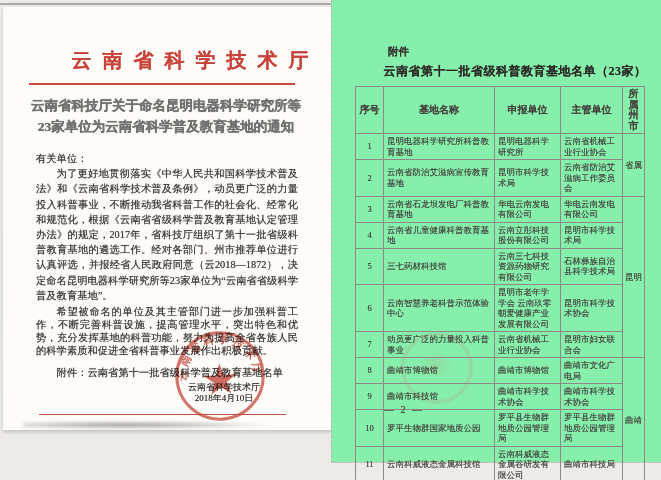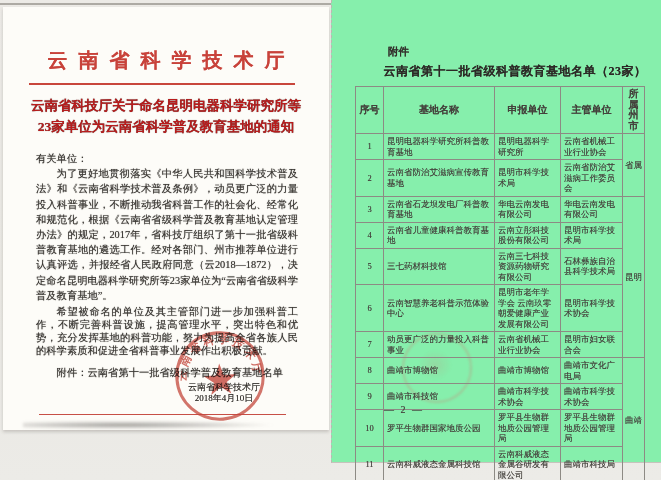--- a/index.html
+++ b/index.html
@@ -5,32 +5,32 @@
   html,body{margin:0;padding:0;}
   body{
     width:661px;height:480px;position:relative;overflow:hidden;
     background:linear-gradient(180deg,#eceae6 0%,#e9e7e2 60%,#ecebe7 100%);
     font-family:"Liberation Serif","DejaVu Serif",serif;
     -webkit-font-smoothing:antialiased;
   }
   .page{position:absolute;background:#fdfcf8;}
   
   #page-left{left:3px;top:7px;width:326px;height:423px;
-    box-shadow:0 2px 3px rgba(90,85,78,.25);}
+    box-shadow:0 2px 3px rgba(90,85,78,.25);padding-left:48px;}
   .scan-top-edge{position:absolute;left:0;top:3px;width:331px;height:2px;
     background:rgba(110,105,98,.5);filter:blur(.5px);}
   .bottom-smudge{position:absolute;left:20px;bottom:1px;width:250px;height:8px;
     background:radial-gradient(ellipse at 40% 50%,rgba(60,56,52,.5),rgba(60,56,52,0) 72%);
     filter:blur(1.5px);}
   .agency-header{position:absolute;top:40px;left:0;width:100%;text-align:center;
     color:#c8423a;font-size:20px;font-weight:bold;letter-spacing:11px;padding-left:11px;
     box-sizing:border-box;text-shadow:0 0 .6px rgba(200,66,58,.8);}
   .red-rule{position:absolute;top:76px;left:26px;width:266px;height:2px;background:#c8463c;}
   .doc-title{position:absolute;top:88px;left:16px;width:294px;text-align:center;
-    font-size:13.5px;font-weight:bold;color:#b91c1c;line-height:21px;
+    font-size:13.5px;font-weight:bold;color:#737373;line-height:21px;
     text-shadow:0 0 .7px rgba(35,32,30,.85);}
   .doc-body{position:absolute;top:144px;left:33px;width:262px;color:#3b3834;
     font-size:10.3px;line-height:15.2px;text-align:justify;
     text-shadow:0 0 .8px rgba(59,56,52,.75);}
   .doc-body p{margin:0;text-indent:2em;}
   .doc-body p.p2{line-height:13px;margin-top:2px;}
   .salutation{text-indent:0 !important;}
   .attachment-line{margin-top:9px !important;line-height:13px;}
   .signature{position:absolute;top:375px;left:148px;width:146px;text-align:center;
     font-size:9px;color:#35322e;line-height:11px;text-shadow:0 0 .6px rgba(53,50,46,.7);}

